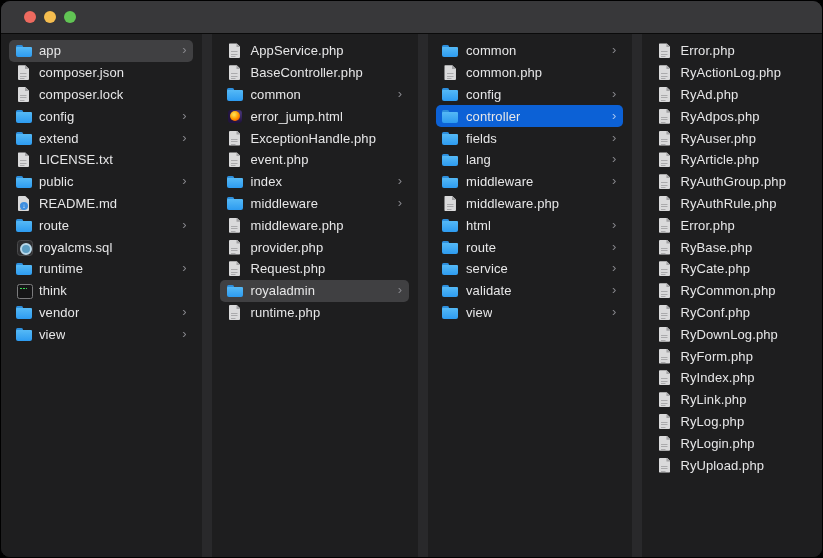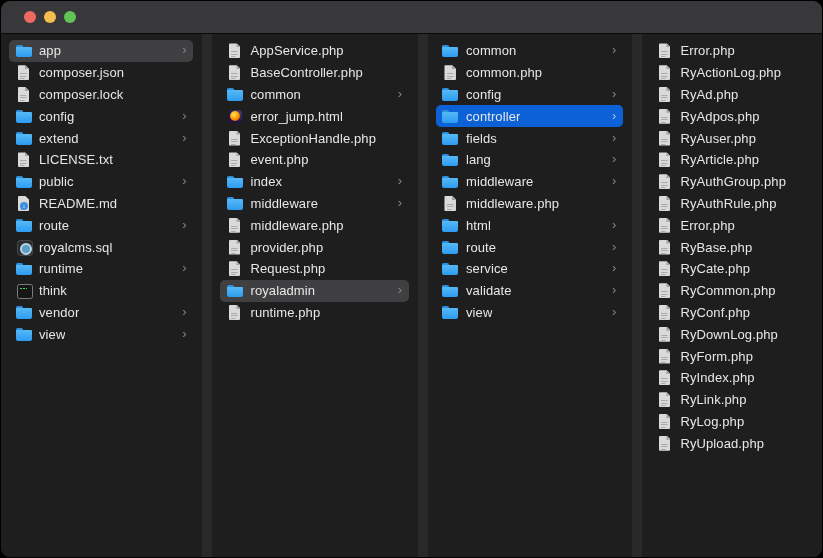--- a/index.html
+++ b/index.html
@@ -358,17 +358,21 @@
         <div class="row">
           <span class="icon icon-doc"></span>
           <span class="label">RyLink.php</span>
         </div>
         <div class="row">
           <span class="icon icon-doc"></span>
           <span class="label">RyLog.php</span>
         </div>
         <div class="row">
           <span class="icon icon-doc"></span>
+          <span class="label">RyLogin.php</span>
+        </div>
+        <div class="row">
+          <span class="icon icon-doc"></span>
           <span class="label">RyUpload.php</span>
         </div>
       </div>
   </div>
 </div>
 
 </body></html>

